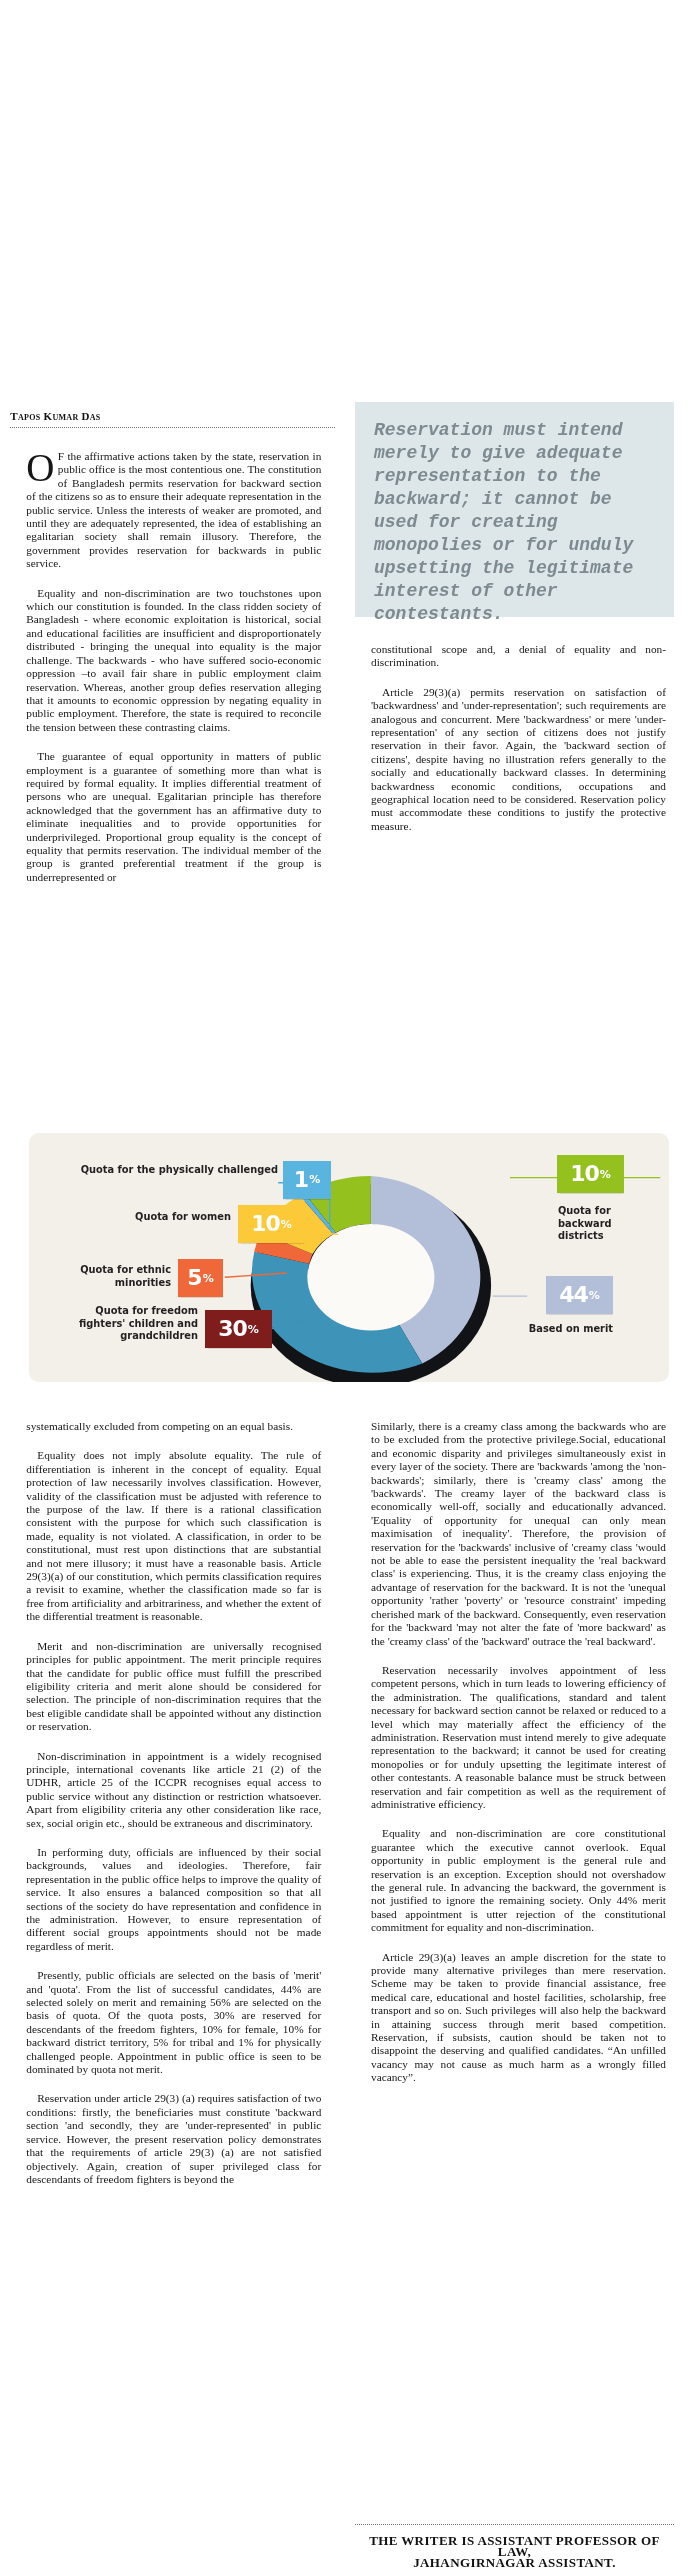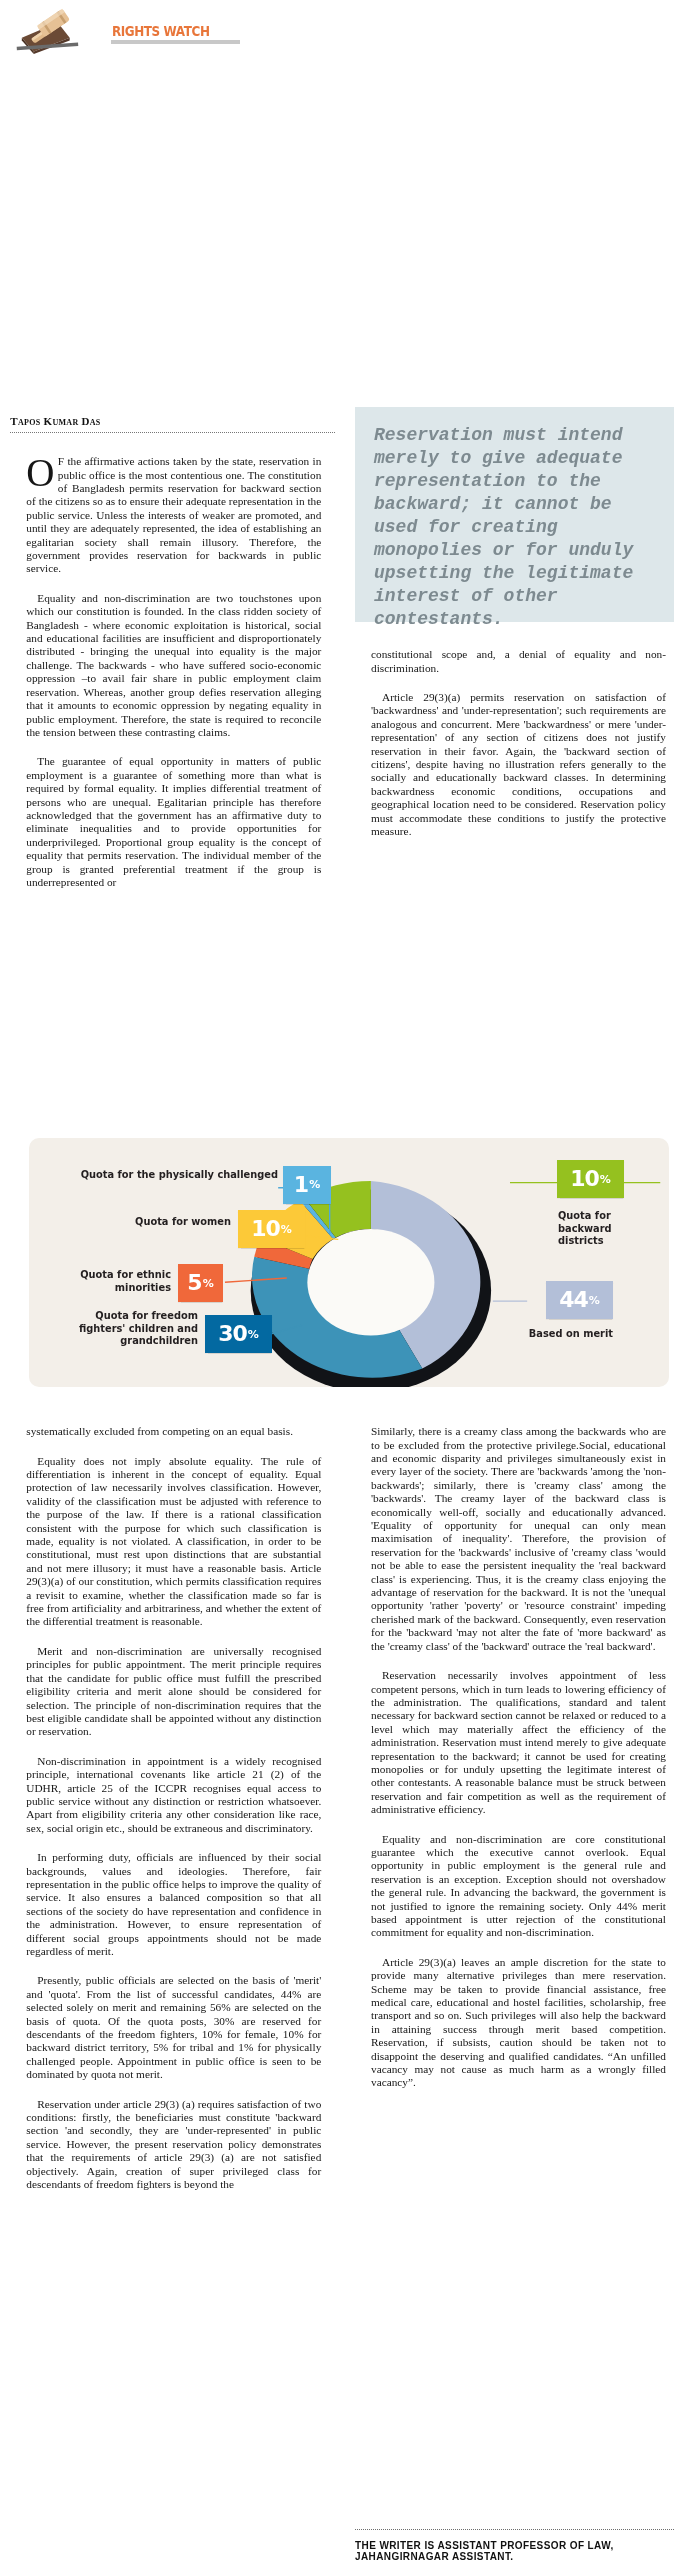--- a/index.html
+++ b/index.html
@@ -97,50 +97,30 @@
   .ig-val .num{font-size:22px;line-height:22px;letter-spacing:-0.9px;}
   .ig-val .pct{font-size:11px;line-height:11px;padding-left:0.9px;align-self:center;}
 
   
   .credit-rule{
     position:absolute;left:355px;top:2524px;width:319px;height:1.7px;
     border-top:1.7px dotted #555;opacity:.85;
   }
   .credit{
     position:absolute;left:355px;top:2535px;width:319px;
-    text-align:left;font-family:Liberation Sans, sans-serif;
-    font-weight:bold;font-size:10px;line-height:11px;letter-spacing:0.4px;
+    text-align:center;font-family:Liberation Serif, serif;
+    font-weight:bold;font-size:13px;line-height:11px;letter-spacing:0.4px;
     color:#111;
   }
 </style>
 </head>
 <body>
 
 <div class="page">
 
-  <div class="masthead">
-    <svg class="gavel" viewBox="0 0 110 56">
-      <polygon points="8,36 50,18 64,36 22,52" fill="#6b4a35"></polygon>
-      <polygon points="8,36 22,52 22,55 8,39" fill="#4a3223"></polygon>
-      <polygon points="22,52 64,36 64,39 22,55" fill="#55392a"></polygon>
-      <rect x="2" y="44" width="72" height="4" fill="#6b6b6b" transform="rotate(-4 38 46)"></rect>
-      <g transform="rotate(-34 52 22)">
-        <rect x="16" y="16" width="46" height="7" rx="3.2" fill="#e0b98a"></rect>
-        <rect x="16" y="16" width="46" height="3" rx="1.5" fill="#efd2ab"></rect>
-      </g>
-      <g transform="rotate(56 50 26)">
-        <rect x="33" y="8" width="16" height="36" rx="3" fill="#e6c195"></rect>
-        <rect x="33" y="13" width="16" height="3" fill="#c79f6f"></rect>
-        <rect x="33" y="34" width="16" height="3" fill="#c79f6f"></rect>
-        <rect x="33" y="8" width="5" height="36" fill="#f2dcbd" opacity=".7"></rect>
-      </g>
-    </svg>
-    <div class="brand">RIGHTS WATCH</div>
-    <div class="brand-rule"></div>
-  </div>
 
 
   <div class="byline">Tapos Kumar Das</div>
   <div class="dotrule"></div>
 
   <div class="pullquote">
     <div class="pq-text">Reservation must intend merely to give adequate representation to the backward; it cannot be used for creating monopolies or for unduly upsetting the legitimate interest of other contestants.</div>
   </div>
 
   <div class="col colL" style="top:434px;height:691px;">
@@ -195,21 +175,21 @@
         <span class="pct">%</span>
     </div>
 
     <div class="ig-lbl" style="left:17px;top:131px;width:125px;">Quota for ethnic minorities</div>
     <div class="ig-val" style="left:149px;top:126px;width:45px;height:38px;background:#f0683a;">
       <span class="num">5</span>
         <span class="pct">%</span>
     </div>
 
     <div class="ig-lbl" style="left:19px;top:172px;width:150px;">Quota for freedom fighters' children and grandchildren</div>
-    <div class="ig-val" style="left:176px;top:177px;width:67px;height:38px;background:#0369a1;">
+    <div class="ig-val" style="left:176px;top:177px;width:67px;height:38px;background:#7f1d1d;">
       <span class="num">30</span>
         <span class="pct">%</span>
     </div>
 
     <div class="ig-val" style="left:528px;top:22px;width:67px;height:38px;background:#95c11f;">
       <span class="num">10</span>
         <span class="pct">%</span>
     </div>
     <div class="ig-lbl left-align" style="left:529px;top:72px;width:103px;">Quota for backward districts</div>
 

